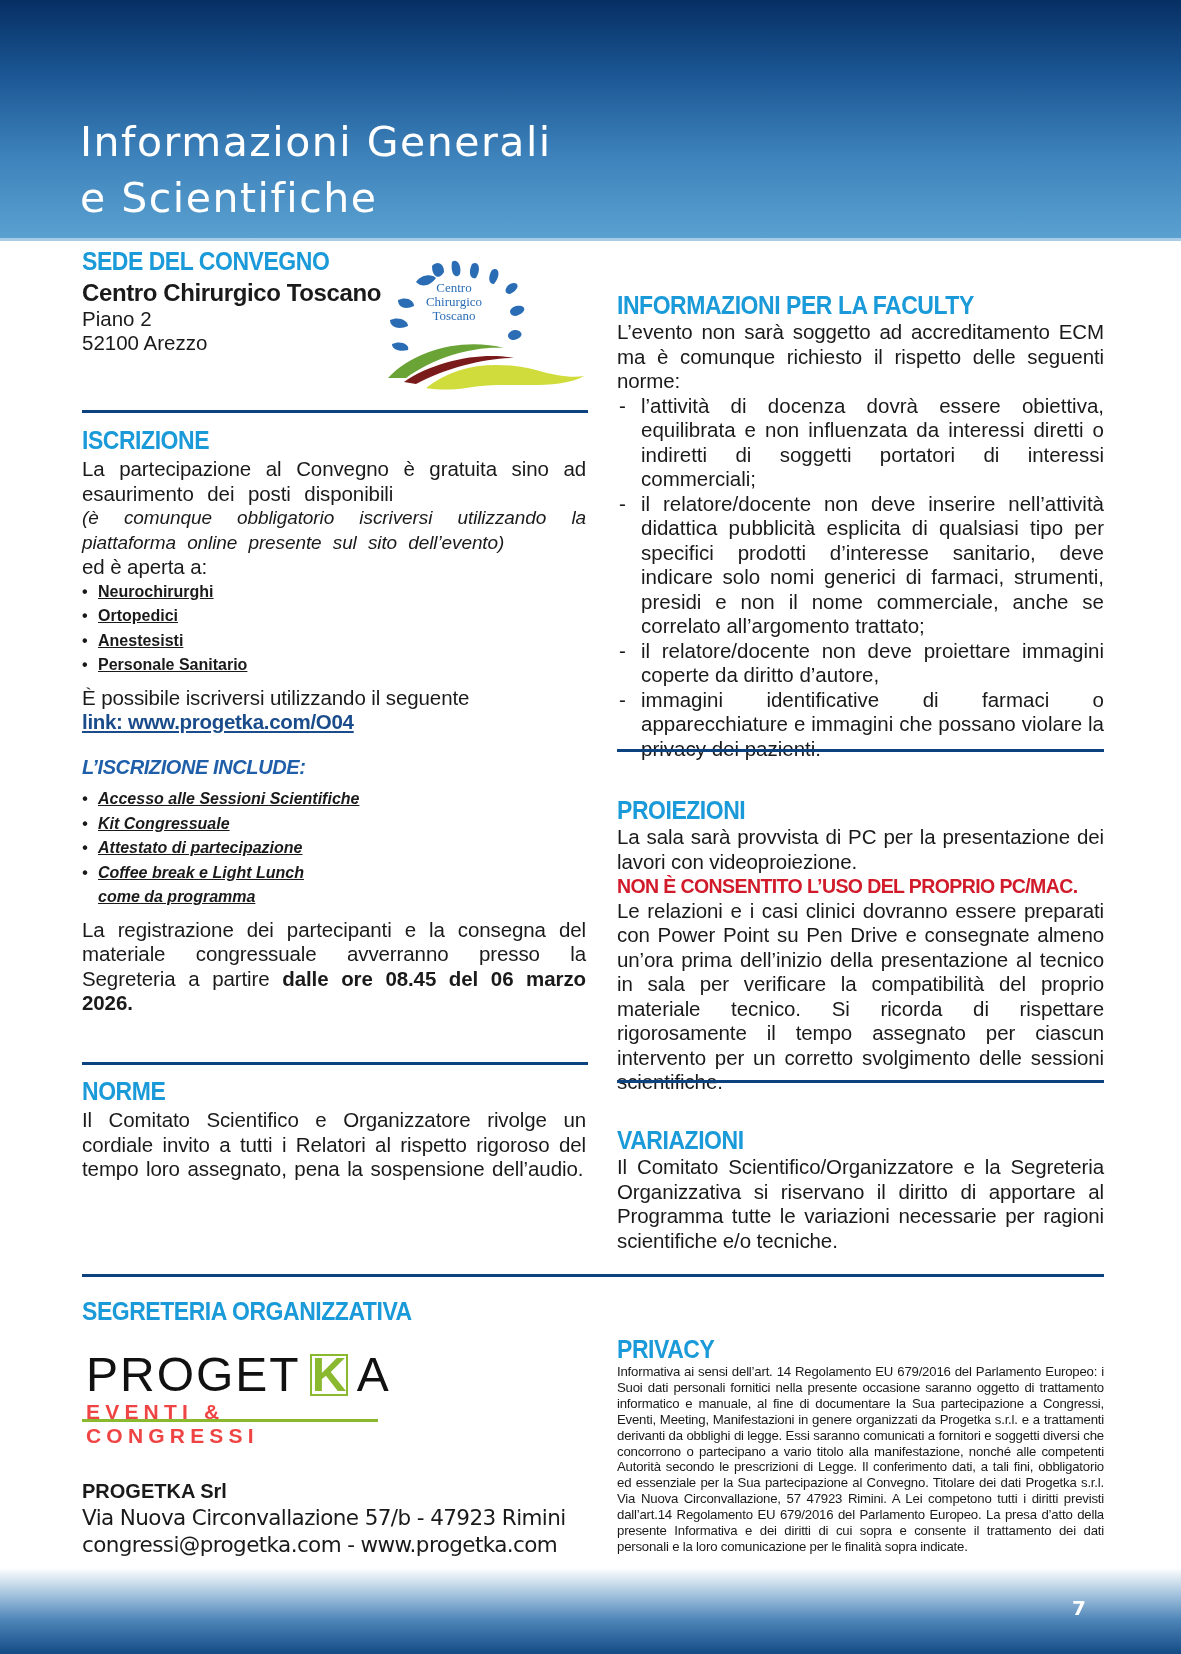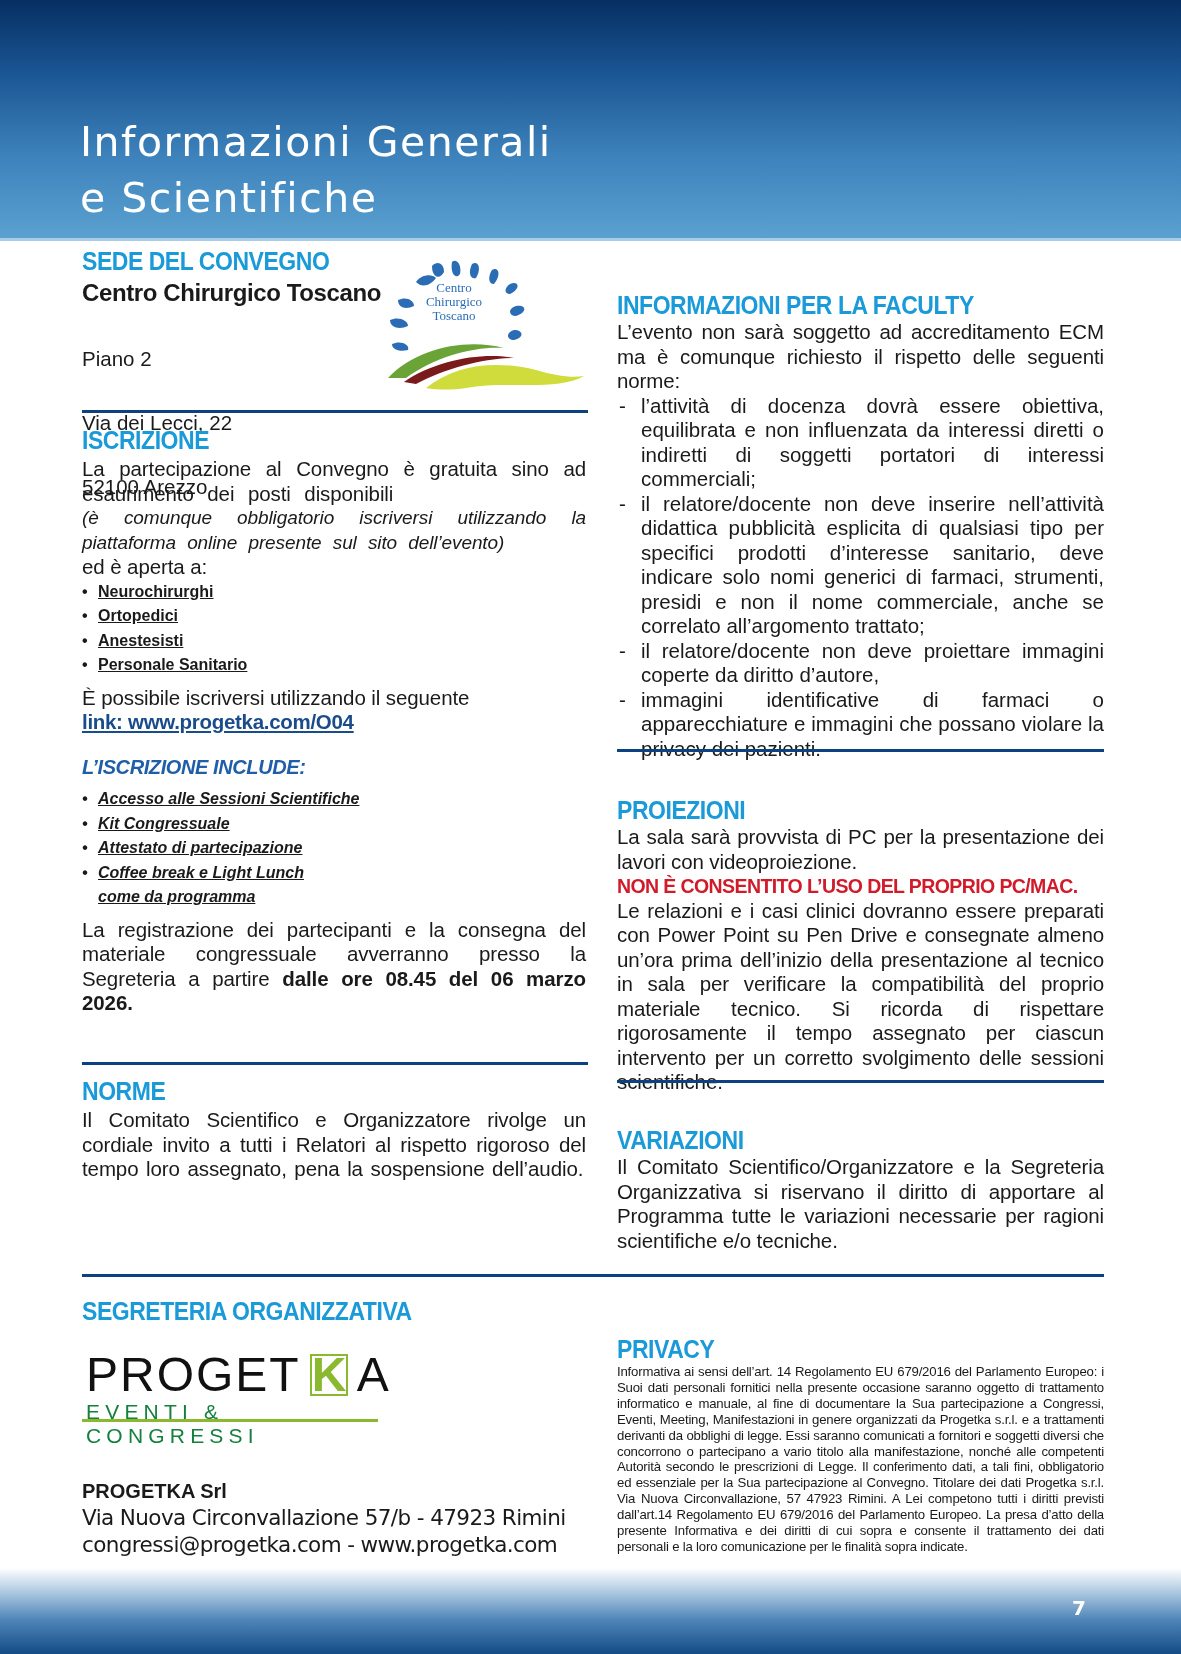--- a/index.html
+++ b/index.html
@@ -34,42 +34,42 @@
     color: #1a9ad8; font-family: "Liberation Sans", sans-serif; font-weight: bold;
     font-size: 25px; letter-spacing: -0.5px; line-height: 30px; transform: scaleX(0.92); transform-origin: left;
     white-space: nowrap;
   }
   .p { font-size: 20.5px; line-height: 24.5px; text-align: justify; text-align-last: left; letter-spacing: -0.1px; }
   .p-italic { font-style: italic; }
   .bold { font-weight: bold; }
   .rule { position: absolute; height: 3px; background: #0d4280; }
 
   .venue-name { font-weight: bold; font-size: 24px; line-height: 28px; letter-spacing: -0.4px; }
-  .venue-line { font-size: 20.5px; line-height: 24px; margin-top: 40px; }
+  .venue-line { font-size: 20.5px; line-height: 24px; }
 
   .bullet-list { list-style: none; }
   .bullet-list li { font-size: 16px; line-height: 24.5px; font-weight: bold; padding-left: 16px; position: relative; text-decoration: underline; }
   .bullet-list li::before { content: "•"; position: absolute; left: 0; top: 0; }
   .bullet-list.italic li { font-style: italic; }
 
   .subhead { color: #1f5ea8; font-weight: bold; font-style: italic; font-size: 20px; letter-spacing: -0.4px; }
   .link { color: #1a4c8c; font-weight: bold; text-decoration: underline; font-size: 20.5px; letter-spacing: -0.3px; }
 
   .dash-list { list-style: none; }
   .dash-list li { position: relative; padding-left: 24px; font-size: 20.5px; line-height: 24.5px; text-align: justify; text-align-last: left; }
   .dash-list li::before { content: "-"; position: absolute; left: 2px; top: 0; }
 
   .warning { color: #d11a2a; font-weight: bold; font-size: 19.5px; line-height: 24.5px; letter-spacing: -0.6px; white-space: nowrap; }
 
   .logo-cct { position: absolute; left: 386px; top: 260px; width: 198px; height: 132px; }
 
   .progetka-logo { position: absolute; left: 86px; top: 1352px; width: 300px; }
   .pk-word { font-family: "Liberation Sans", sans-serif; font-size: 48px; line-height: 46px; font-weight: normal; letter-spacing: 2px; color: #111; display: flex; align-items: center; gap: 7px; }
   .pk-k { display: inline-block; width: 38px; height: 42px; border: 2px solid #8ab82e; color: #8ab82e; font-weight: bold; text-align: center; line-height: 38px; margin: 0 2px; }
-  .pk-sub { font-size: 21px; letter-spacing: 5.2px; color: #15803d; margin-top: 2px; font-weight: normal; }
+  .pk-sub { font-size: 21px; letter-spacing: 5.2px; color: #ef4444; margin-top: 2px; font-weight: bold; }
   .pk-bar { position: absolute; left: 82px; top: 1419px; width: 296px; height: 3px; background: #8ab82e; }
 
   .company-name { font-weight: bold; font-size: 20px; line-height: 26px; }
   .company-line { font-size: 21.5px; line-height: 27px; font-family: "DejaVu Sans", sans-serif; letter-spacing: -0.6px; }
 
   .privacy-text { font-size: 13.2px; line-height: 15.9px; text-align: justify; text-align-last: left; letter-spacing: -0.2px; }
 </style>
 </head>
 <body>
 
@@ -77,21 +77,20 @@
 <div class="header-line"></div>
 <h1 class="page-title">
   <div>Informazioni Generali</div>
   <div>e Scientifiche</div>
 </h1>
 
 <section class="col col-left" style="top:246px;">
   <h2 class="h2">SEDE DEL CONVEGNO</h2>
   <div class="venue-name" style="margin-top:3px;">Centro Chirurgico Toscano</div>
   <div class="venue-line">Piano 2</div>
-  <div class="venue-line">Via dei Lecci, 22</div>
   <div class="venue-line">52100 Arezzo</div>
 </section>
 
 <div class="logo-cct">
   <svg width="198" height="132" viewBox="0 0 198 132">
     <g fill="#2a6db5">
       <path d="M30 22 C36 14 46 14 50 18 C44 26 36 28 30 22Z"></path>
       <path d="M46 6 C52 0 58 4 58 12 C54 20 46 18 46 6Z"></path>
       <path d="M66 2 C70 -2 76 4 74 14 C70 20 64 14 66 2Z"></path>
       <path d="M86 4 C92 0 96 8 90 18 C84 20 82 12 86 4Z"></path>

